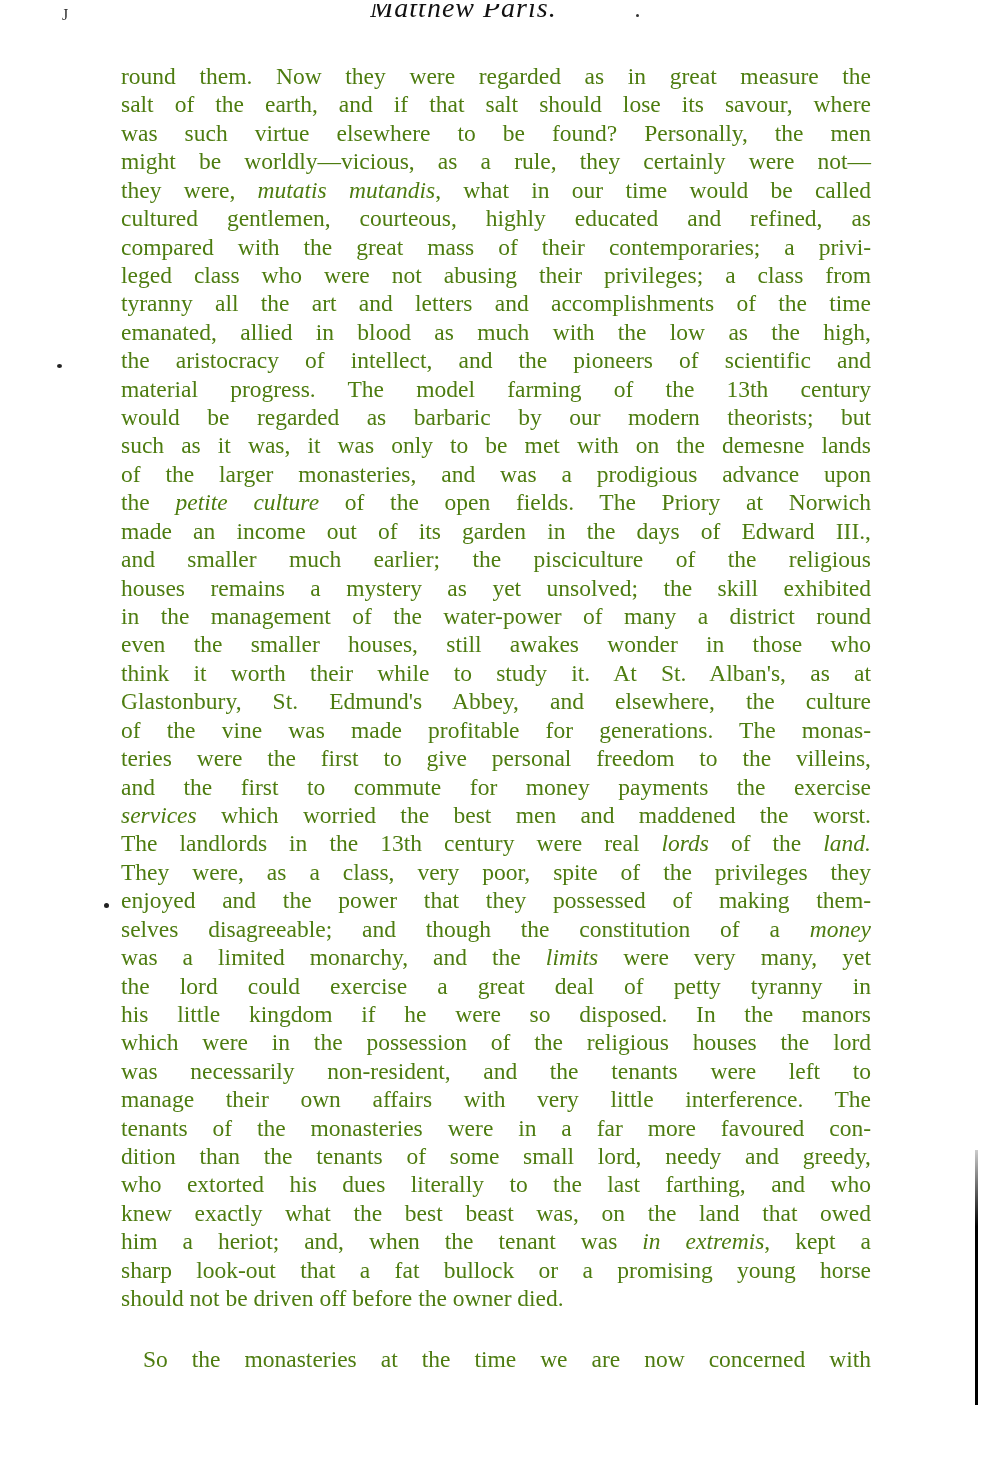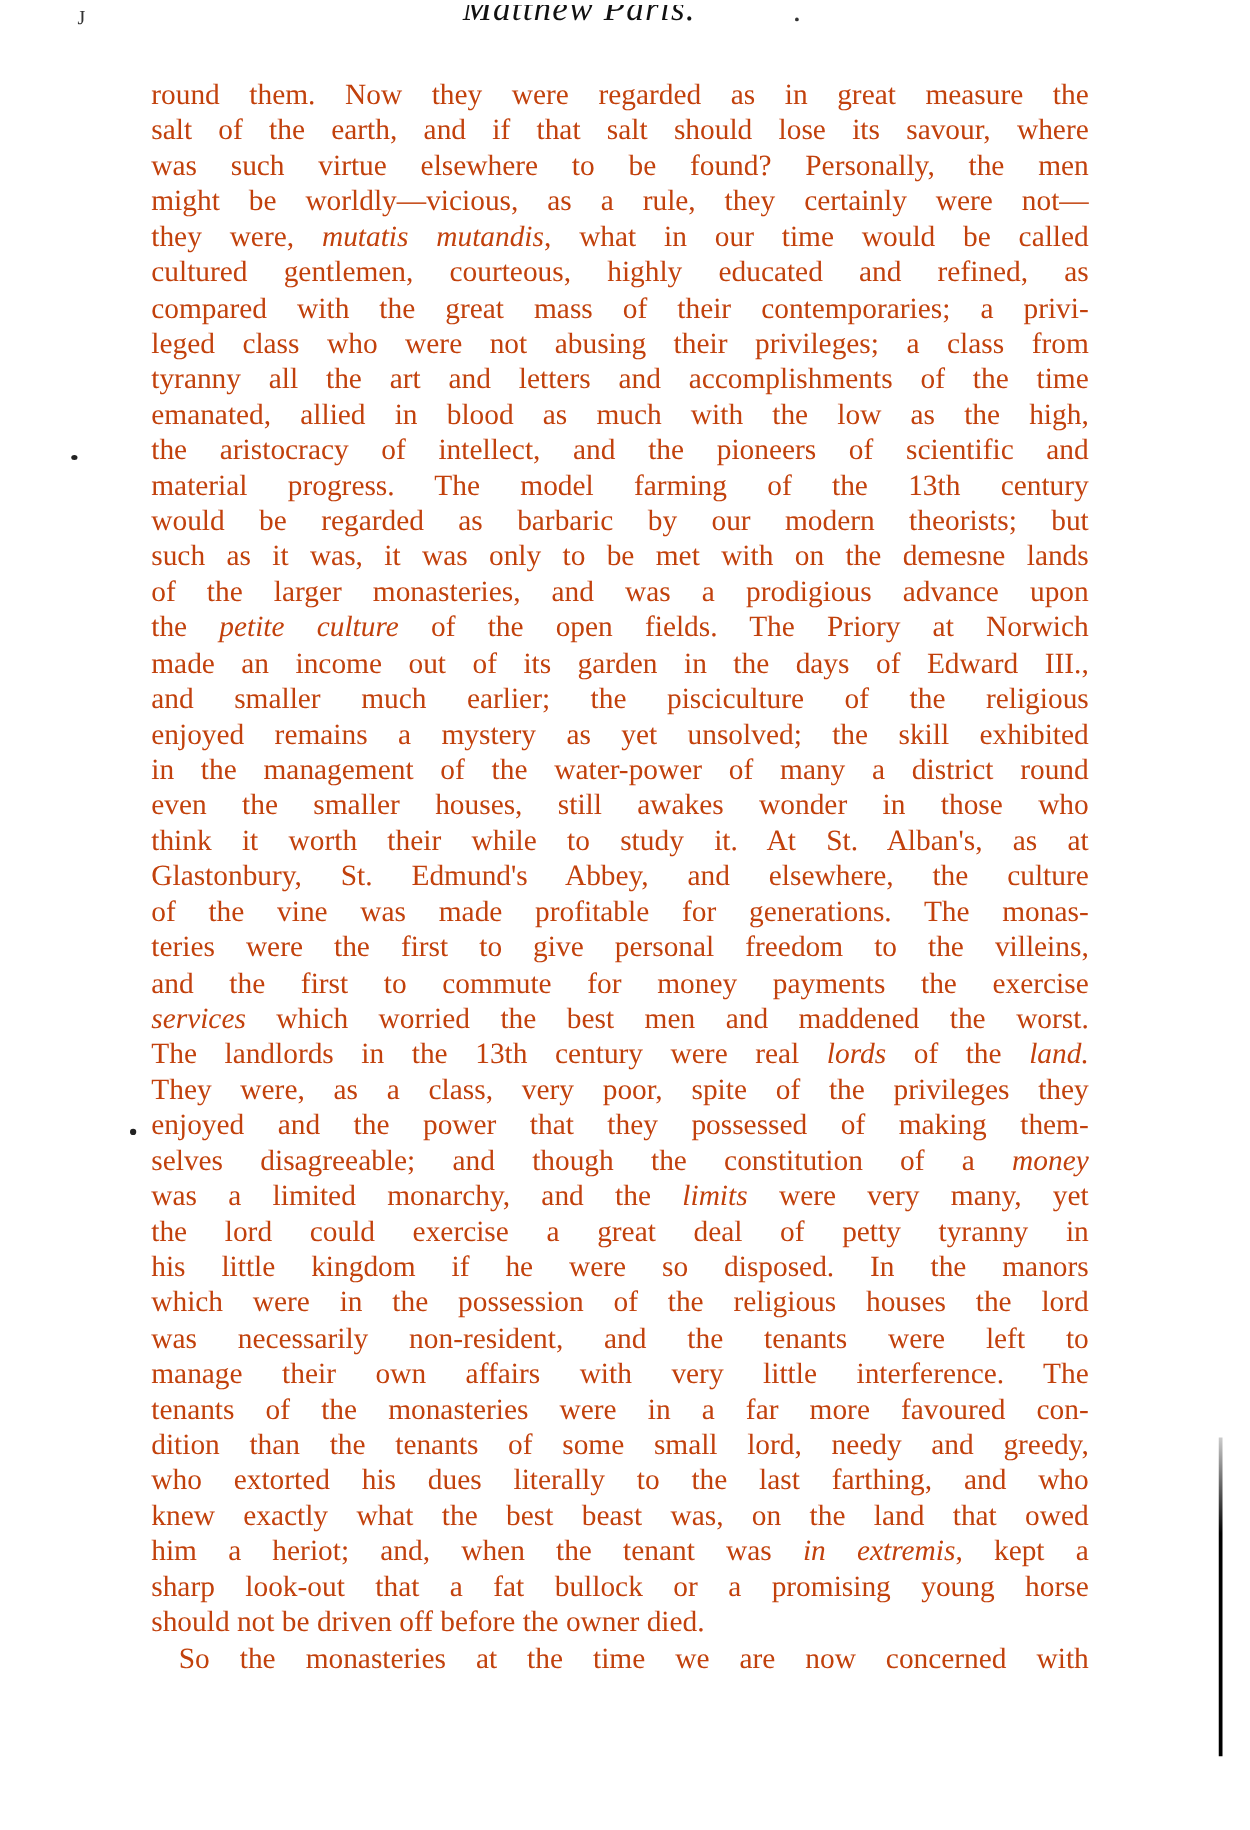--- a/index.html
+++ b/index.html
@@ -15,28 +15,28 @@
     .head-title {
       position: absolute; left: 370px; top: -8px;
       font-family: "Liberation Serif", "DejaVu Serif", serif; font-style: italic;
       font-size: 28px; color: #111; letter-spacing: 1px;
       clip-path: inset(12px 0 0 0);
     }
     .head-dot { position: absolute; left: 636px; top: 14px; width: 3px; height: 3px; background: #333; border-radius: 50%; }
     .body-text {
       position: absolute; left: 121px; top: 62px; width: 750px;
       font-family: "Liberation Serif", "DejaVu Serif", serif; font-size: 23.5px;
-      line-height: 28.43px; color: #c2410c;
+      line-height: 28.43px; color: #4d7c0f;
     }
     .line {
       display: block; white-space: nowrap; text-align: justify; text-align-last: justify;
       height: 28.43px; overflow: visible;
     }
     .line.last { text-align-last: left; }
-    .line.indent { text-indent: 22px; }
+    .line.indent { text-indent: 22px; margin-top: 32px; }
     .line i { font-style: italic; }
     .margin-mark { position: absolute; background: #222; border-radius: 50%; }
     .edge-line {
       position: absolute; left: 975px; top: 1150px; width: 3px; height: 255px;
       background: linear-gradient(to bottom, rgba(0,0,0,0.2), #000 30%, #000);
     }
   </style>
 </head>
 <body>
 
@@ -63,21 +63,21 @@
     <span class="line"><span>tyranny all the art and letters and accomplishments of the time</span></span>
     <span class="line"><span>emanated, allied in blood as much with the low as the high,</span></span>
     <span class="line"><span>the aristocracy of intellect, and the pioneers of scientific and</span></span>
     <span class="line"><span>material progress.  The model farming of the 13th century</span></span>
     <span class="line"><span>would be regarded as barbaric by our modern theorists; but</span></span>
     <span class="line"><span>such as it was, it was only to be met with on the demesne lands</span></span>
     <span class="line"><span>of the larger monasteries, and was a prodigious advance upon</span></span>
     <span class="line"><span>the </span><i>petite culture</i><span> of the open fields.  The Priory at Norwich</span></span>
     <span class="line"><span>made an income out of its garden in the days of Edward III.,</span></span>
     <span class="line"><span>and smaller much earlier; the pisciculture of the religious</span></span>
-    <span class="line"><span>enjoyed remains a mystery as yet unsolved;  the skill exhibited</span></span>
+    <span class="line"><span>houses remains a mystery as yet unsolved;  the skill exhibited</span></span>
     <span class="line"><span>in the management of the water-power of many a district round</span></span>
     <span class="line"><span>even the smaller houses, still awakes wonder in those who</span></span>
     <span class="line"><span>think it worth their while to study it.  At St. Alban's, as at</span></span>
     <span class="line"><span>Glastonbury, St. Edmund's Abbey, and elsewhere, the culture</span></span>
     <span class="line"><span>of the vine was made profitable for generations.  The monas-</span></span>
     <span class="line"><span>teries were the first to give personal freedom to the villeins,</span></span>
     <span class="line"><span>and the first to commute for money payments the exercise</span></span>
     <span class="line"><i>services</i><span> which worried the best men and maddened the worst.</span></span>
     <span class="line"><span>The landlords in the 13th century were real </span><i>lords</i><span> of the </span><i>land.</i></span>
     <span class="line"><span>They were, as a class, very poor, spite of the privileges they</span></span>

